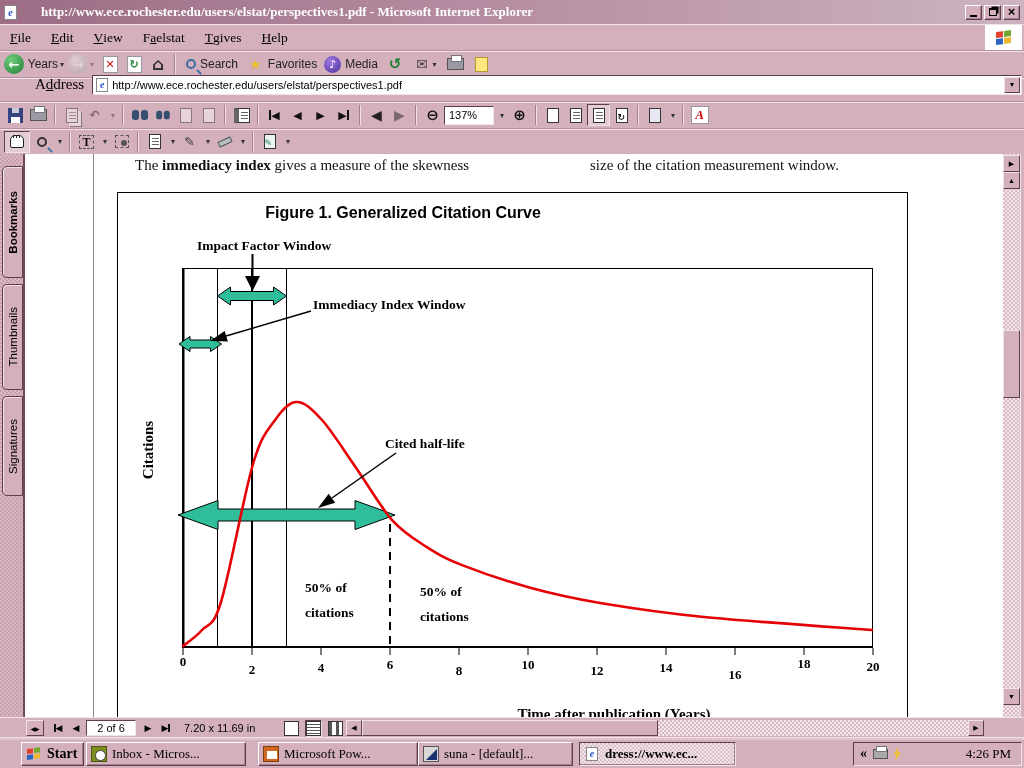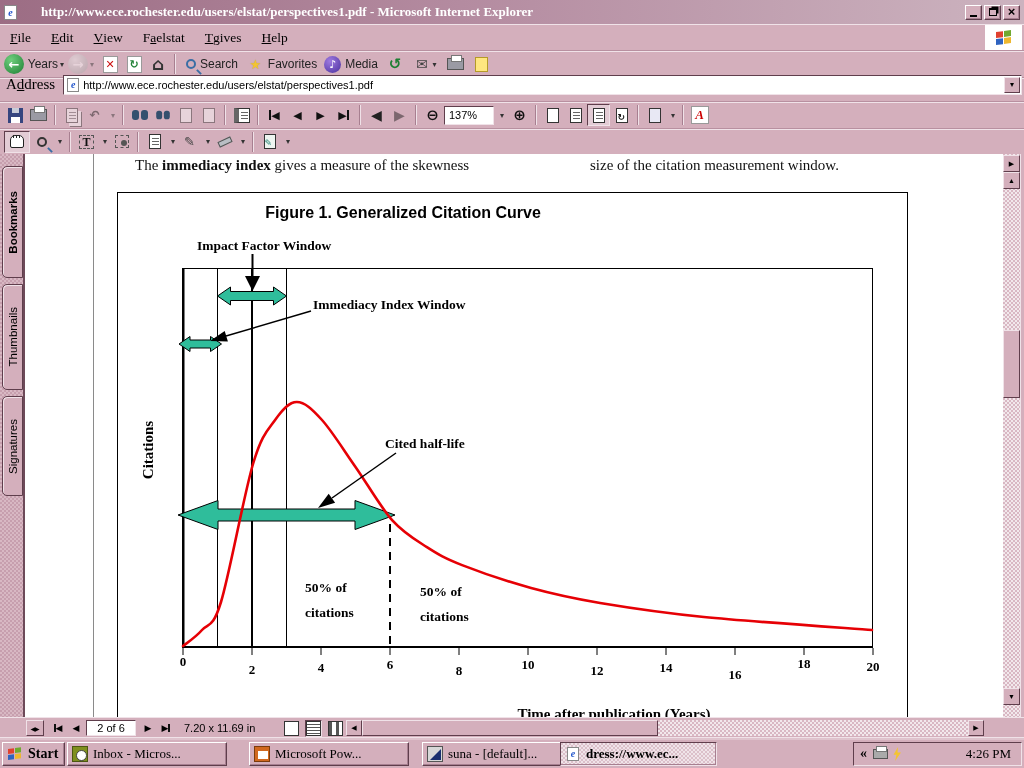--- a/index.html
+++ b/index.html
@@ -5,21 +5,21 @@
   :root{
     --pink:#d4afbc; --pink-l:#f0e2e8; --pink-xl:#ffffff;
     --pink-d:#a77f90; --pink-xd:#5f3e4c;
     --title1:#9c6d84; --title2:#ccb3bf;
   }
   *{box-sizing:border-box; margin:0; padding:0;}
   html,body{width:1024px;height:768px;overflow:hidden;}
   body{position:relative;background:var(--pink);font-family:"Liberation Sans",sans-serif;-webkit-font-smoothing:none;}
   .abs{position:absolute;}
   .raised{border:1px solid;border-color:var(--pink-l) var(--pink-xd) var(--pink-xd) var(--pink-l);background:var(--pink);}
-  .raised2{border:1px solid;border-color:var(--pink-xl) var(--pink-xd) var(--pink-xd) var(--pink-xl);background:var(--pink);box-shadow:inset -1px -1px 0 var(--pink-d);}
+  .raised2{border:1px solid;border-color:var(--pink-xl) var(--pink-xd) var(--pink-xd) var(--pink-xl);background:var(--pink);box-shadow:inset -1px -1px 0 var(--pink-d);margin-left:19px;}
   .sunken{border:1px solid;border-color:var(--pink-xd) var(--pink-l) var(--pink-l) var(--pink-xd);}
   .checker{background-color:#d9b7c3;background-image:linear-gradient(45deg,#f2e8ec 25%,transparent 25%,transparent 75%,#f2e8ec 75%),linear-gradient(45deg,#f2e8ec 25%,transparent 25%,transparent 75%,#f2e8ec 75%);background-size:4px 4px;background-position:0 0,2px 2px;}
   .checker-dark{background-color:#c79fae;background-image:linear-gradient(45deg,#d8b8c3 25%,transparent 25%,transparent 75%,#d8b8c3 75%),linear-gradient(45deg,#d8b8c3 25%,transparent 25%,transparent 75%,#d8b8c3 75%);background-size:4px 4px;background-position:0 0,2px 2px;}
 
   
   #titlebar{left:0;top:0;width:1024px;height:24px;background:linear-gradient(90deg,var(--title1) 0%,#b48ba0 45%,var(--title2) 100%);display:flex;align-items:center;padding:0 4px;}
   #titlebar .title{color:#fff;font:bold 13px "Liberation Serif",serif;margin-left:24px;white-space:nowrap;overflow:hidden;flex:1;}
   .winbtn{width:17px;height:15px;margin-left:2px;display:flex;align-items:center;justify-content:center;font:bold 11px "Liberation Sans",sans-serif;color:#000;}
   .ie-page{width:13px;height:15px;background:#fff;border:1px solid #888;position:relative;font:italic bold 10px "Liberation Serif",serif;color:#2255cc;text-align:center;line-height:13px;}
 
@@ -41,21 +41,21 @@
 
   
   #ietoolbar{top:50px;height:27px;display:flex;align-items:center;padding-left:4px;}
   .navcircle{width:20px;height:20px;border-radius:50%;display:flex;align-items:center;justify-content:center;color:#fff;font:bold 13px "DejaVu Sans",sans-serif;}
   .ico16{width:17px;height:17px;display:flex;align-items:center;justify-content:center;font:bold 13px "DejaVu Sans",sans-serif;}
   .docicon{width:15px;height:17px;background:#fff;border:1px solid #9a9a9a;display:flex;align-items:center;justify-content:center;font:bold 11px "DejaVu Sans",sans-serif;}
   .mag{width:10px;height:10px;border:2px solid #3a6ea5;border-radius:50%;position:relative;}
   .mag:after{content:"";position:absolute;width:6px;height:2px;background:#3a6ea5;transform:rotate(45deg);left:8px;top:10px;}
 
   
-  #addressbar{top:77px;height:14px;display:flex;align-items:center;}
+  #addressbar{top:77px;height:14px;display:flex;align-items:center;padding-left:29px;}
   #addr-label{font:15px "Liberation Serif",serif;padding:0 8px 0 6px;}
   #addr-field{position:relative;height:20px;background:#fff;flex:1;margin-right:2px;display:flex;align-items:center;}
   #addr-url{font:11px "Liberation Sans",sans-serif;color:#000;margin-left:4px;white-space:nowrap;}
   #addr-drop{position:absolute;right:1px;top:1px;width:16px;height:16px;display:flex;align-items:center;justify-content:center;font-size:8px;}
 
   
   #acro1{top:101px;height:27px;display:flex;align-items:center;padding-left:4px;}
   #acro2{top:128px;height:26px;display:flex;align-items:center;padding-left:4px;}
   .abtn{width:23px;height:22px;display:flex;align-items:center;justify-content:center;font:bold 12px "DejaVu Sans",sans-serif;color:#111;}
   .abtn.pressed{border:1px solid;border-color:var(--pink-xd) var(--pink-l) var(--pink-l) var(--pink-xd);background:#e3ccd5;}
@@ -556,27 +556,27 @@
         </div>
       </div>
     <span>Start</span>
   </div>
   <div class="taskbtn raised2 abs" style="left:67px;width:160px">
       <div class="ticon">
         <div class="outlook-ic"></div>
       </div>
       <span>Inbox - Micros...</span>
     </div>
-  <div class="taskbtn raised2 abs" style="left:249px;width:160px">
+  <div class="taskbtn raised2 abs" style="left:239px;width:160px">
       <div class="ticon">
         <div class="ppt-ic"></div>
       </div>
       <span>Microsoft Pow...</span>
     </div>
-  <div class="taskbtn raised2 abs" style="left:422px;width:155px">
+  <div class="taskbtn raised2 abs" style="left:399px;width:155px">
       <div class="ticon">
         <div class="suna-ic"></div>
       </div>
       <span>suna - [default]...</span>
     </div>
   <div class="taskbtn raised2 active abs" style="left:560px;width:157px">
       <div class="ticon">
         <div class="ie-page" style="width:12px;height:14px;line-height:12px">e</div>
       </div>
       <span>dress://www.ec...</span>

